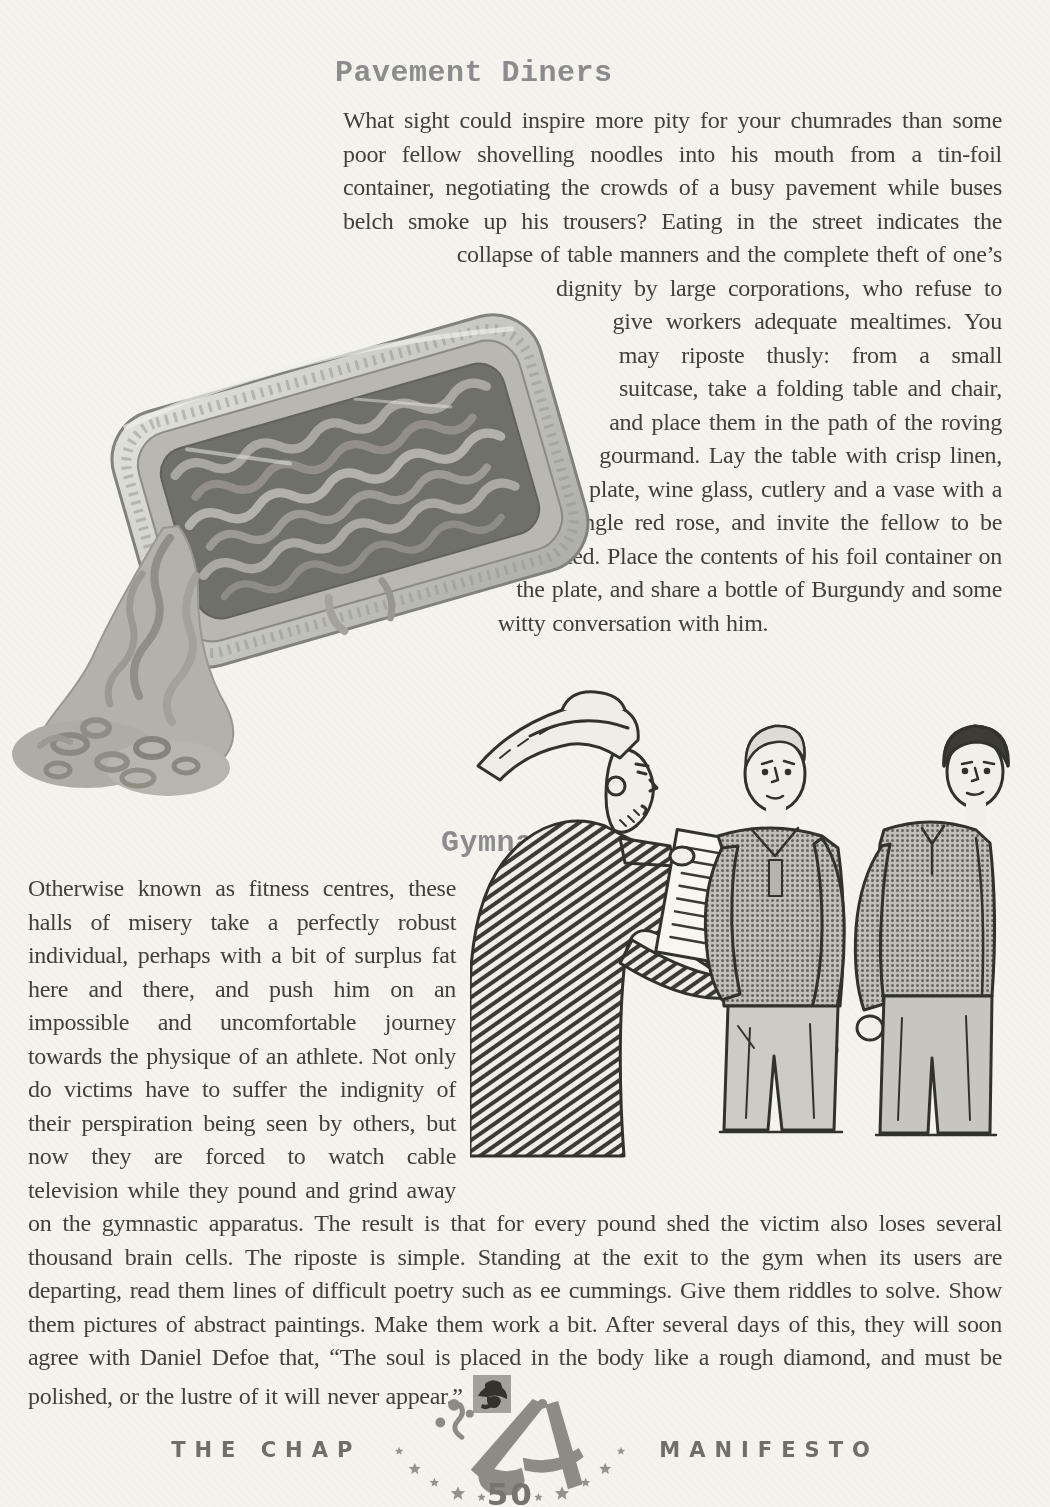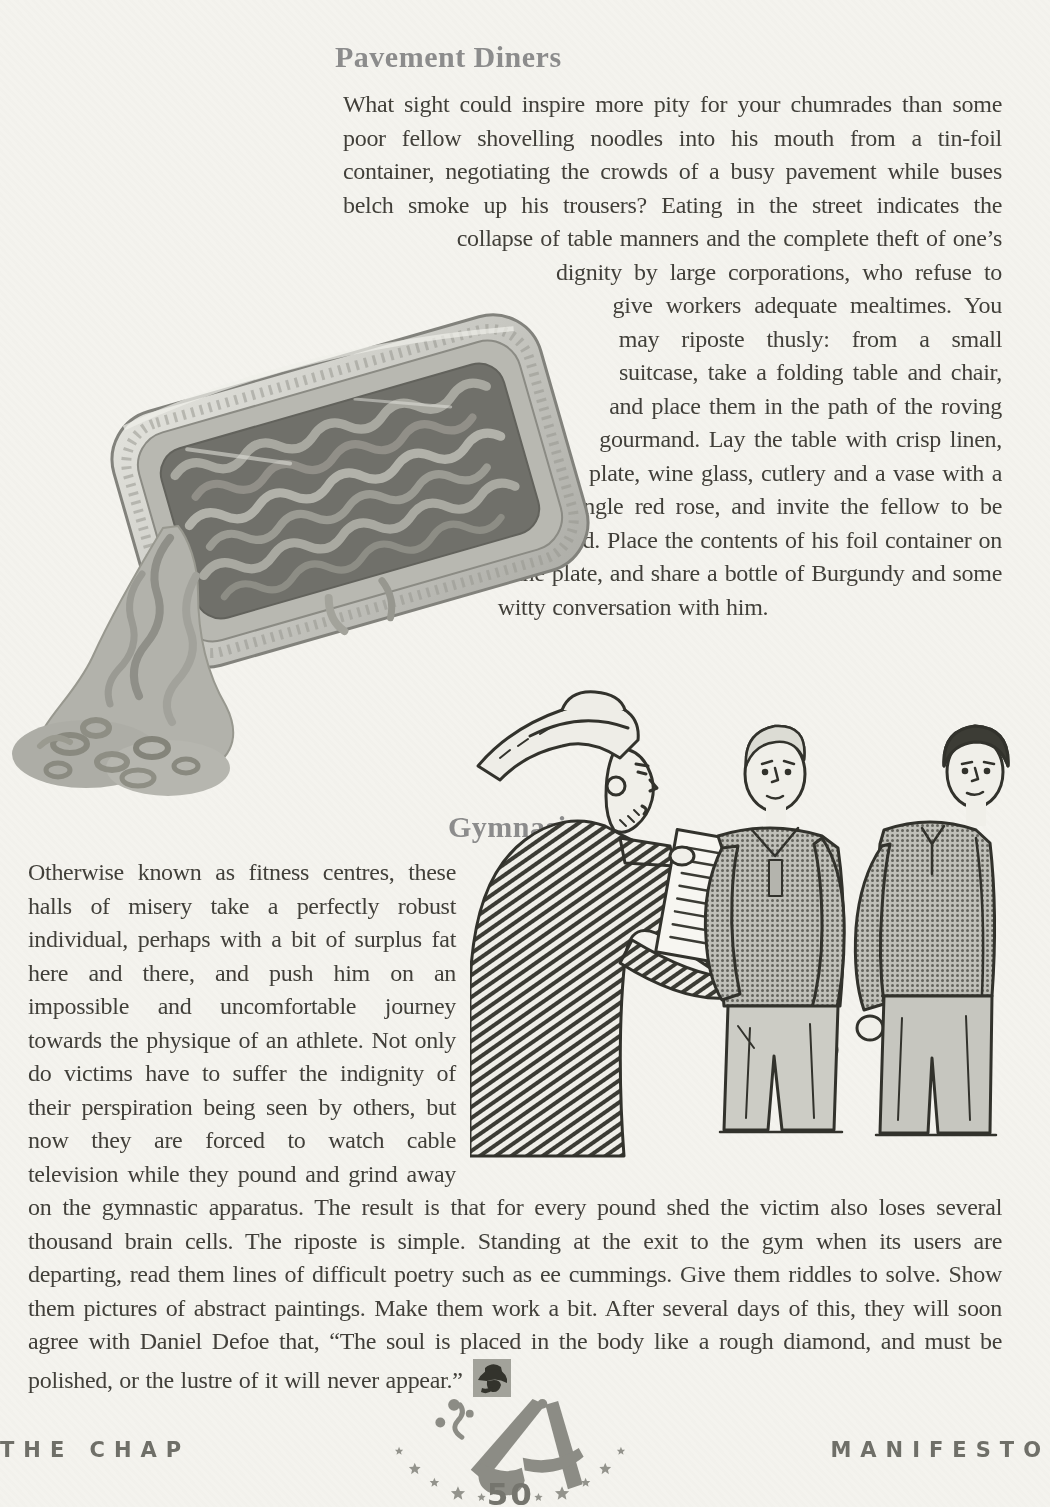--- a/index.html
+++ b/index.html
@@ -3,34 +3,34 @@
 <meta charset="utf-8">
 <style>
   html,body{margin:0;padding:0;}
   body{width:1050px;height:1507px;font-family:"Liberation Serif",serif;}
   .page{position:relative;width:1050px;height:1507px;background:#f4f3ee;overflow:hidden;}
   .page::before{content:"";position:absolute;inset:0;pointer-events:none;
     background:repeating-linear-gradient(47deg,rgba(90,85,70,0.012) 0 3px,rgba(255,255,255,0.02) 3px 6px);}
   .section{position:absolute;width:974px;left:28px;}
   .sec-pavement{top:40px;}
   .sec-gymnasia{top:810px;}
-  h2.head{margin:0;font-family:Liberation Serif, serif;font-weight:700;font-size:30px;
+  h2.head{margin:16px;font-family:Liberation Mono, monospace;font-weight:700;font-size:30px;
     letter-spacing:0.5px;color:#8c8c8c;}
   .sec-pavement h2.head{margin-left:307px;margin-bottom:14px;}
   .sec-gymnasia h2.head{margin-bottom:12px;text-align:center;}
   p.body{margin:0;font-size:24px;line-height:33.5px;color:#413f39;text-align:justify;
     letter-spacing:-0.3px;word-spacing:1px;}
   .p1-spacer{float:left;width:600px;height:578px;shape-margin:8px;
     shape-outside:polygon(0px 0px,307px 0px,307px 158px,410px 170px,515px 203px,577px 237px,583px 270px,572px 304px,562px 338px,552px 371px,528px 405px,494px 438px,478px 472px,459px 505px,436px 539px,428px 578px,0px 578px);}
   .gym-spacer{float:right;width:546px;height:304px;}
   .noodle-photo{position:absolute;left:0;top:276px;}
   .gym-illustration{position:absolute;left:470px;top:688px;}
   .end-icon{display:inline-block;width:38px;height:38px;margin-left:10px;vertical-align:-9px;}
   .footer{position:absolute;top:1396px;left:0;width:100%;display:flex;
-    justify-content:space-between;align-items:center;gap:24px;}
+    justify-content:center;align-items:center;gap:24px;}
   .footer-label{font-family:"DejaVu Sans",sans-serif;font-weight:700;font-size:21px;
     letter-spacing:9px;color:#6f6f68;white-space:nowrap;}
   .logo-wrap{position:relative;width:250px;height:108px;flex:0 0 auto;}
   .page-number{position:absolute;left:50%;bottom:-8px;transform:translateX(-50%);
     font-family:"DejaVu Sans",sans-serif;font-weight:700;font-size:31px;
     letter-spacing:2px;color:#75756e;}
 </style>
 </head>
 <body>
 

